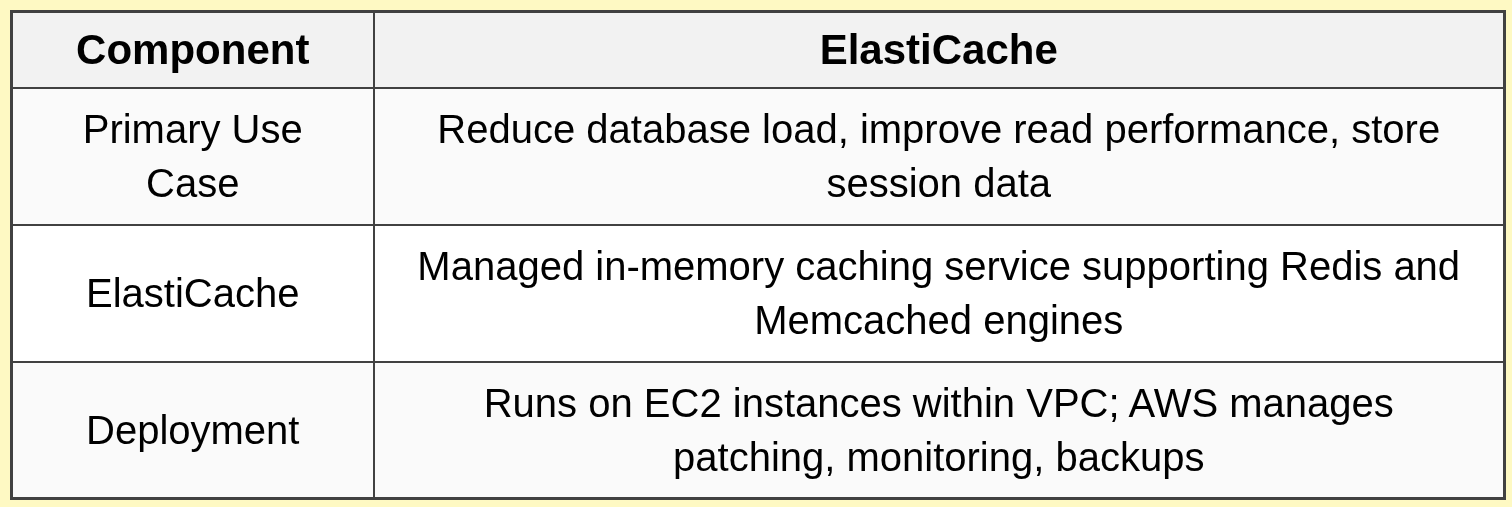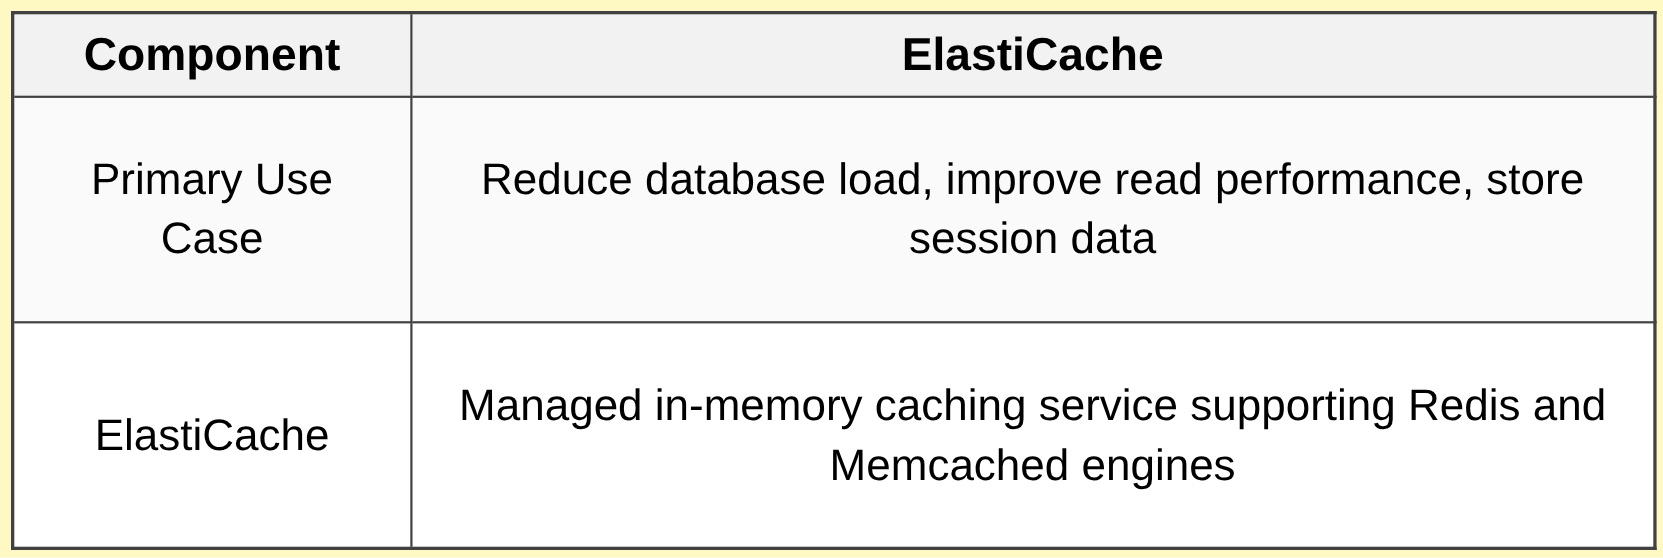--- a/index.html
+++ b/index.html
@@ -80,15 +80,19 @@
     </thead>
     <tbody>
       <tr>
         <td class="cell-component">Primary Use Case</td>
         <td class="cell-description">Reduce database load, improve read performance, store session data</td>
       </tr>
       <tr>
         <td class="cell-component">ElastiCache</td>
         <td class="cell-description">Managed in-memory caching service supporting Redis and Memcached engines</td>
       </tr>
+      <tr>
+        <td class="cell-component">Deployment</td>
+        <td class="cell-description">Runs on EC2 instances within VPC; AWS manages patching, monitoring, backups</td>
+      </tr>
     </tbody>
   </table>
 </div>
 
 </body></html>

